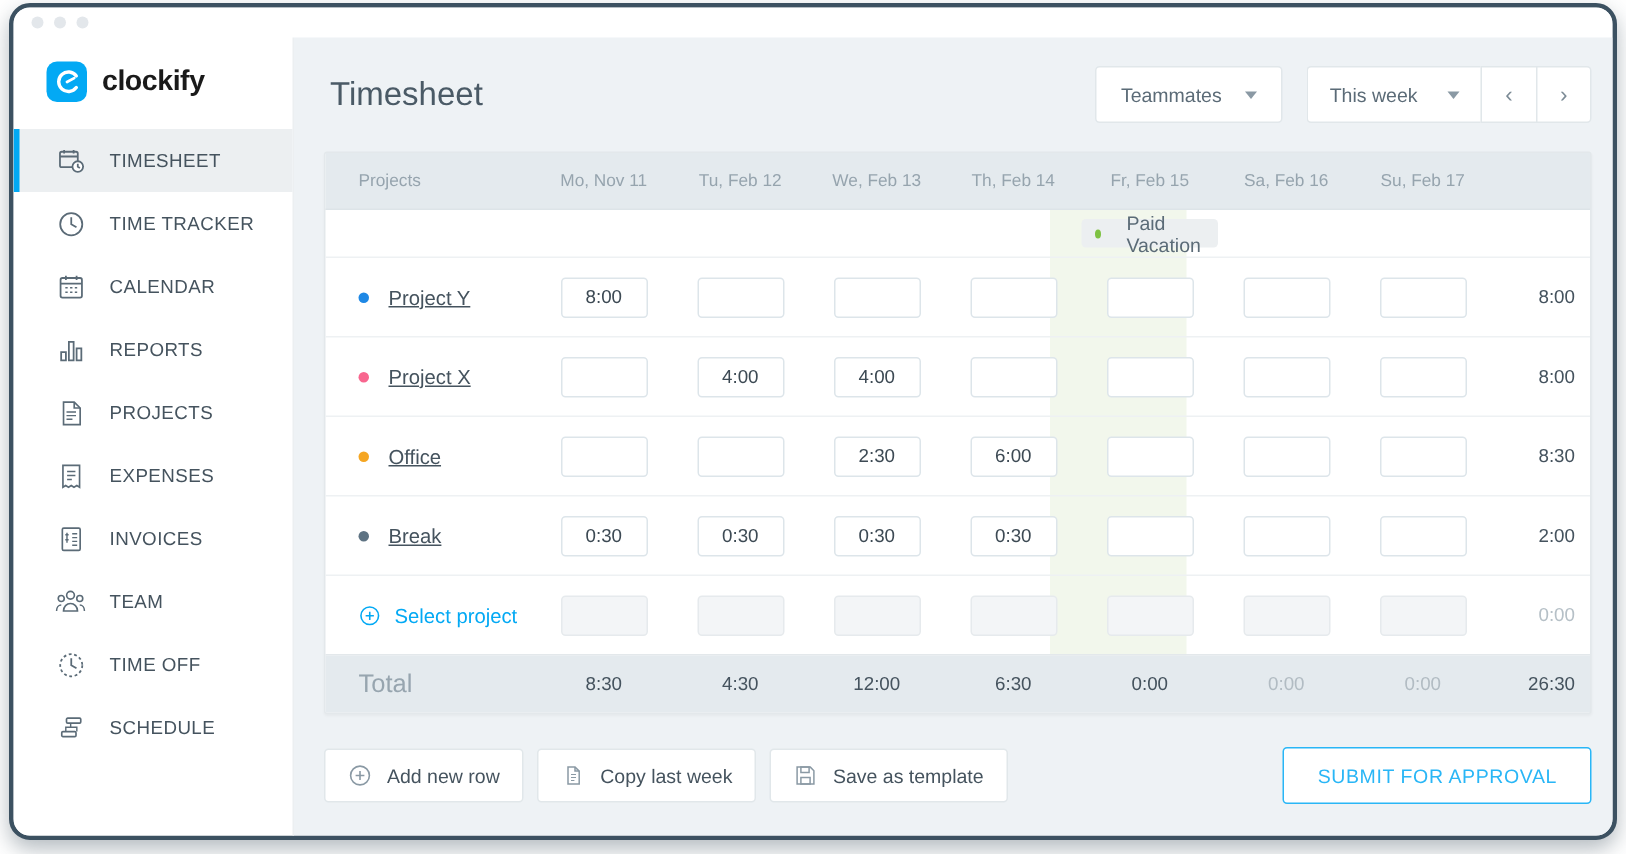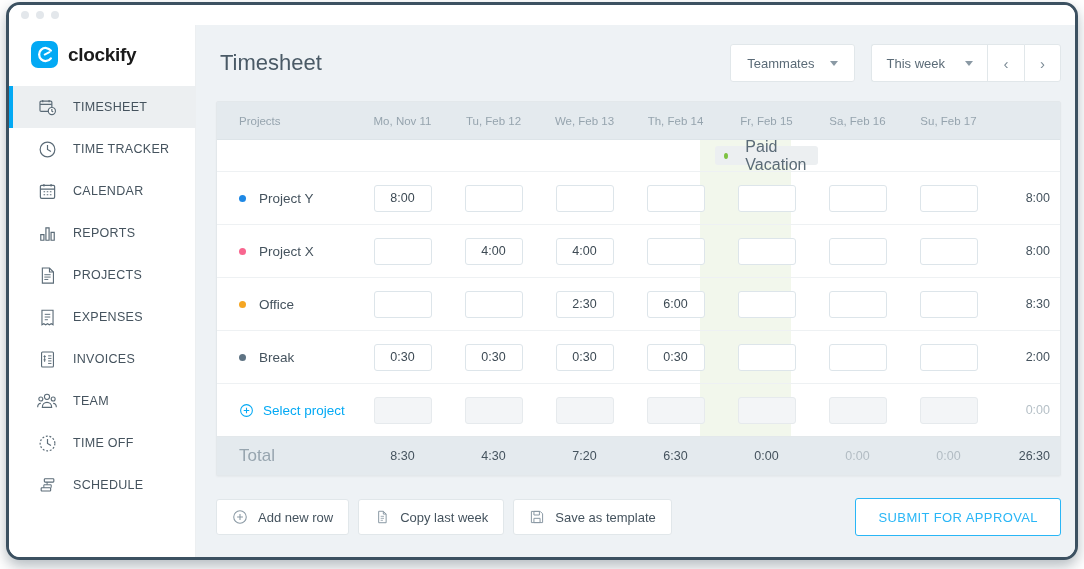--- a/index.html
+++ b/index.html
@@ -111,26 +111,26 @@
   #fri-hl {
     position: absolute; left: 596px; top: 0; width: 91px;
     background: #f2f7ec; pointer-events: none; z-index: 0;
   }
 
   #vacation-row { height: 32px; position: relative; z-index: 1; border-bottom: 1px solid #eef1f3; }
   .vac-badge {
     background: #eceff1; border-radius: 3px;
     height: 19px; padding: 0 9px;
     display: inline-flex; align-items: center; gap: 17px;
-    font-size: 16px; color: #5b6b77;
+    font-size: 13px; color: #5b6b77;
   }
   .vac-dot { width: 6px; height: 6px; border-radius: 50%; background: #7ec242; }
 
   .prow { height: 53px; border-bottom: 1px solid #eef1f3; z-index: 1; }
-  .pname { display: flex; align-items: center; gap: 13px; font-size: 13.5px; color: #45535e; }
+  .pname { display: flex; align-items: center; gap: 13px; font-size: 13.5px; color: #45535e; text-decoration: underline; }
   .pdot { width: 7px; height: 7px; border-radius: 50%; flex: none; }
 
   .cellin {
     width: 58px; height: 27px;
     border: 1px solid #dde5ea; border-radius: 3px;
     background: #fff;
     text-align: center; font-size: 12.5px; color: #3d4a54;
     font-family: "Liberation Sans", sans-serif;
     outline: none;
   }
@@ -518,21 +518,21 @@
           </div>
         <div class="c-tot">
             <span class="rowtot dim">0:00</span>
           </div>
       </div>
 
       <div class="trow" id="totrow">
         <div class="c-proj">Total</div>
         <div class="c-day">8:30</div>
         <div class="c-day">4:30</div>
-        <div class="c-day">7:20</div>
+        <div class="c-day">12:00</div>
         <div class="c-day">6:30</div>
         <div class="c-day">0:00</div>
         <div class="c-day dim">0:00</div>
         <div class="c-day dim">0:00</div>
         <div class="c-tot">26:30</div>
       </div>
     </div>
 
     <div id="footer">
       <div id="foot-left">

